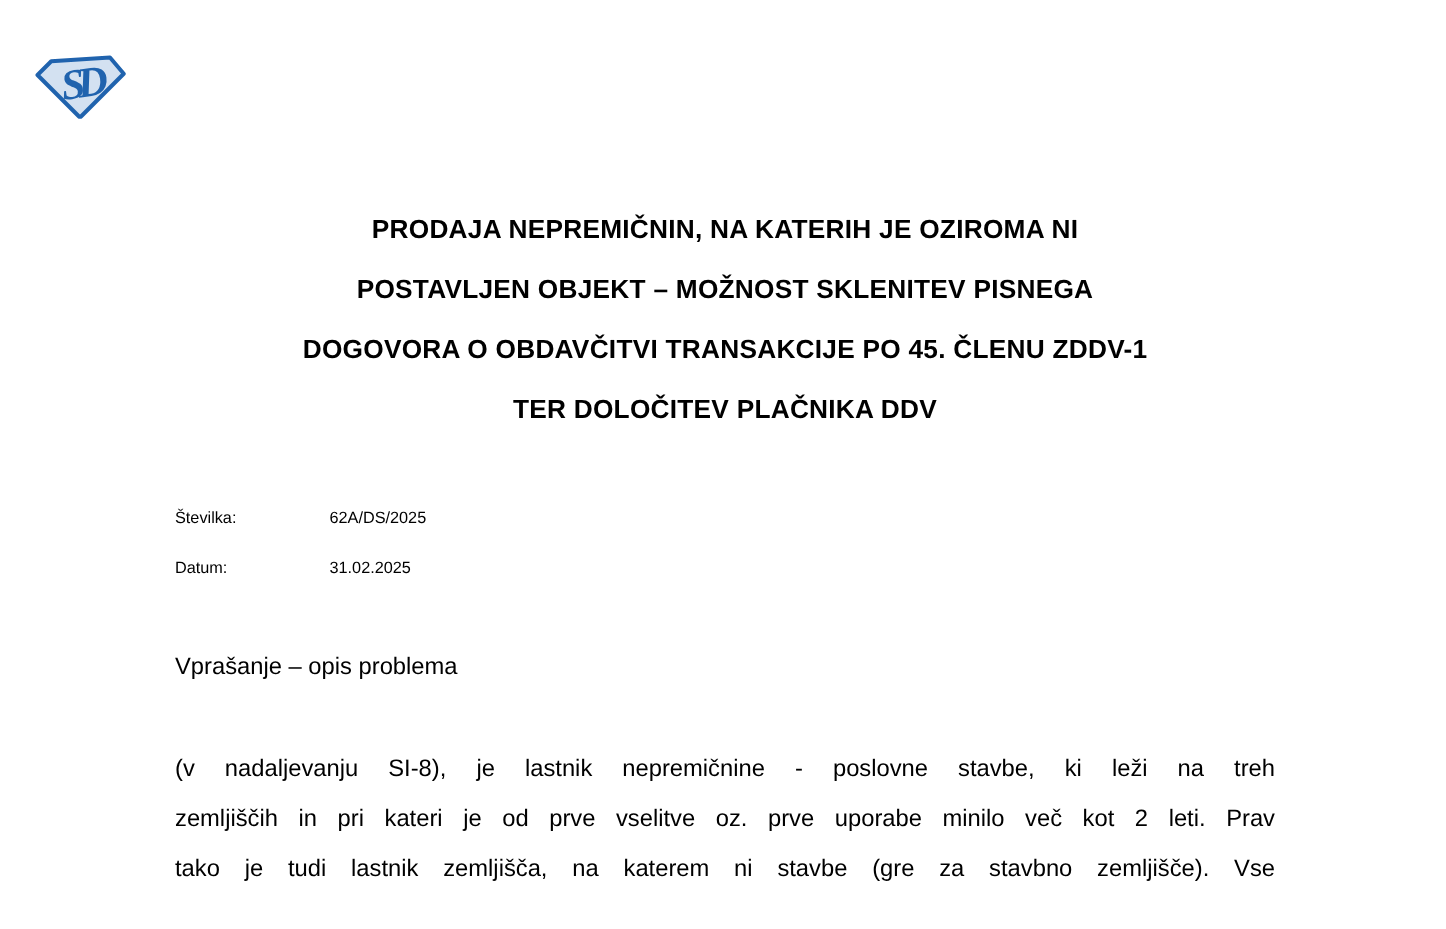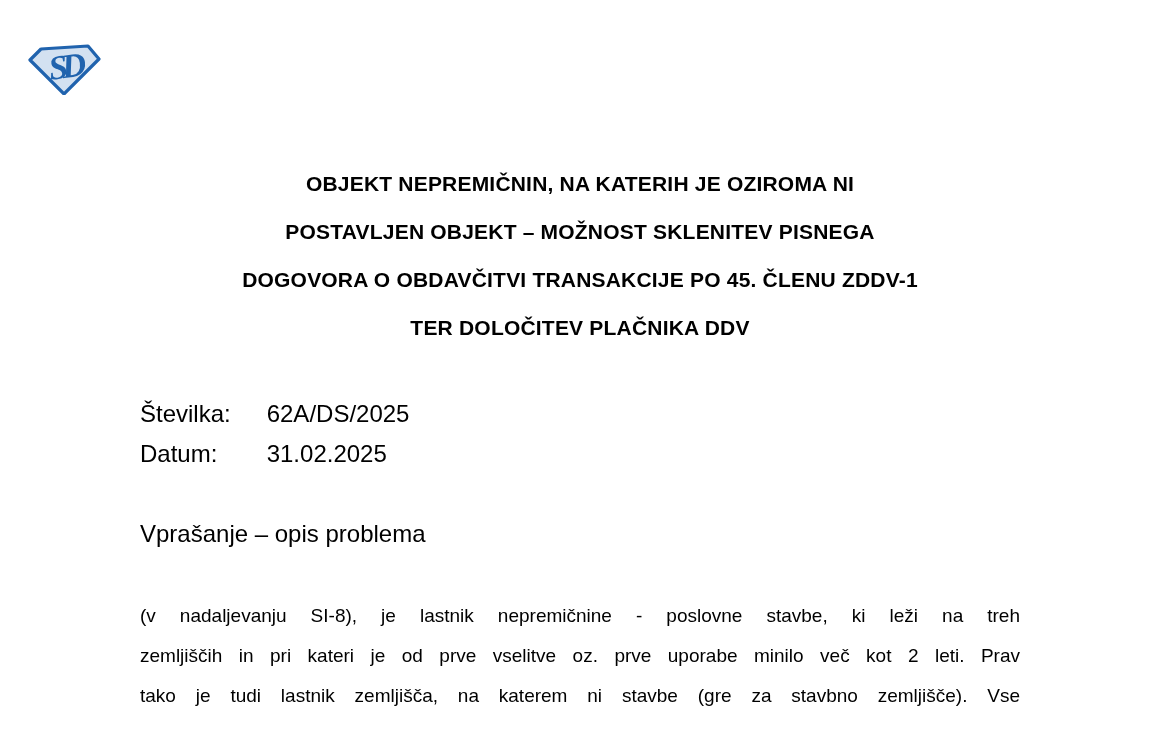--- a/index.html
+++ b/index.html
@@ -37,33 +37,33 @@
     font-size: 21px;
     font-weight: bold;
     line-height: 48px;
     letter-spacing: 0.2px;
   }
   .meta-block {
     position: absolute;
     left: 140px;
     top: 394px;
     width: 600px;
-    font-size: 24px;
+    font-size: 13px;
     line-height: 40px;
   }
   .meta-row .meta-label {
     display: inline-block;
     width: 120px;
   }
   .section-heading {
     position: absolute;
     left: 140px;
     top: 514px;
     width: 880px;
-    font-size: 24px;
+    font-size: 19px;
     line-height: 40px;
   }
   .body-block {
     position: absolute;
     left: 140px;
     top: 596px;
     width: 880px;
     font-size: 19px;
     line-height: 40px;
   }
@@ -77,21 +77,21 @@
 <body>
 
 <div class="page">
 
   <svg class="logo" viewBox="0 0 73 51" xmlns="http://www.w3.org/2000/svg">
     <polygon points="2,16 13,5 60,2 71,15 36,50" fill="#d3e1f1" stroke="#2063ae" stroke-width="3.2" stroke-linejoin="round"></polygon>
     <text class="logo-letters" x="37" y="34" font-size="34" text-anchor="middle" fill="#2063ae" letter-spacing="-6" transform="rotate(-8 36 26)">SD</text>
   </svg>
 
   <div class="title-block">
-    <div>OBJEKT NEPREMIČNIN, NA KATERIH JE OZIROMA NI</div>
+    <div>PRODAJA NEPREMIČNIN, NA KATERIH JE OZIROMA NI</div>
     <div>POSTAVLJEN OBJEKT – MOŽNOST SKLENITEV PISNEGA</div>
     <div>DOGOVORA O OBDAVČITVI TRANSAKCIJE PO 45. ČLENU ZDDV-1</div>
     <div>TER DOLOČITEV PLAČNIKA DDV</div>
   </div>
 
   <div class="meta-block">
     <div class="meta-row">
       <span class="meta-label">Številka:</span>
       <span class="meta-value">62A/DS/2025</span>
     </div>

